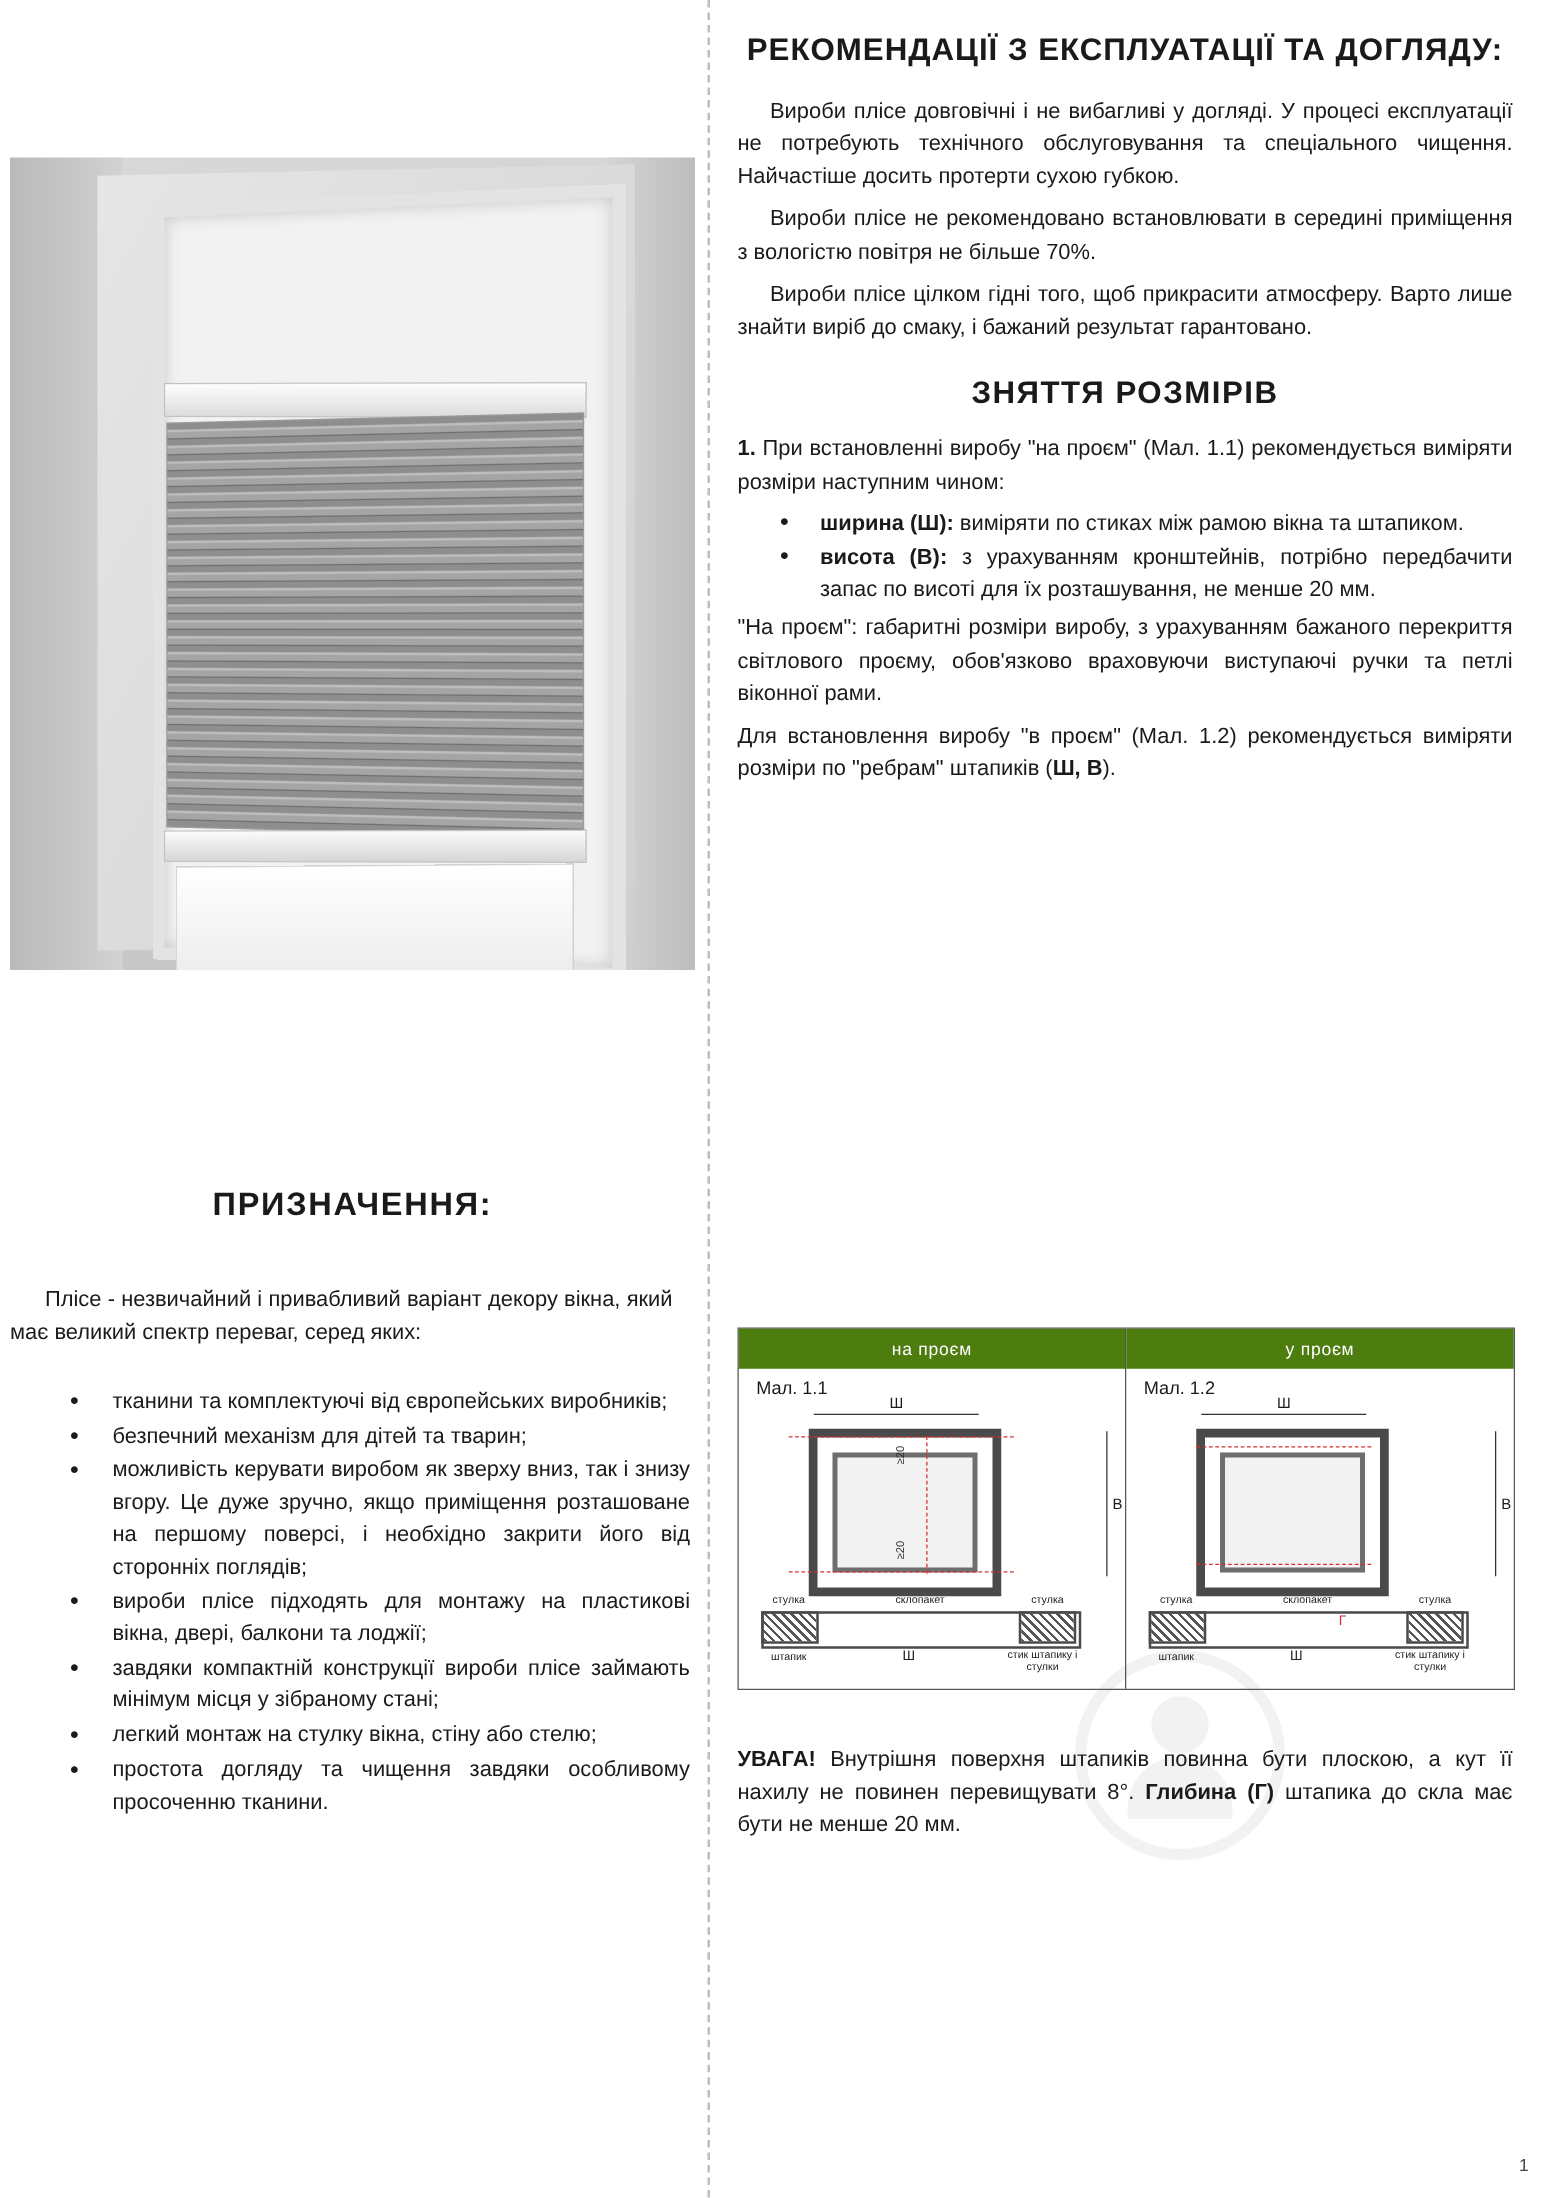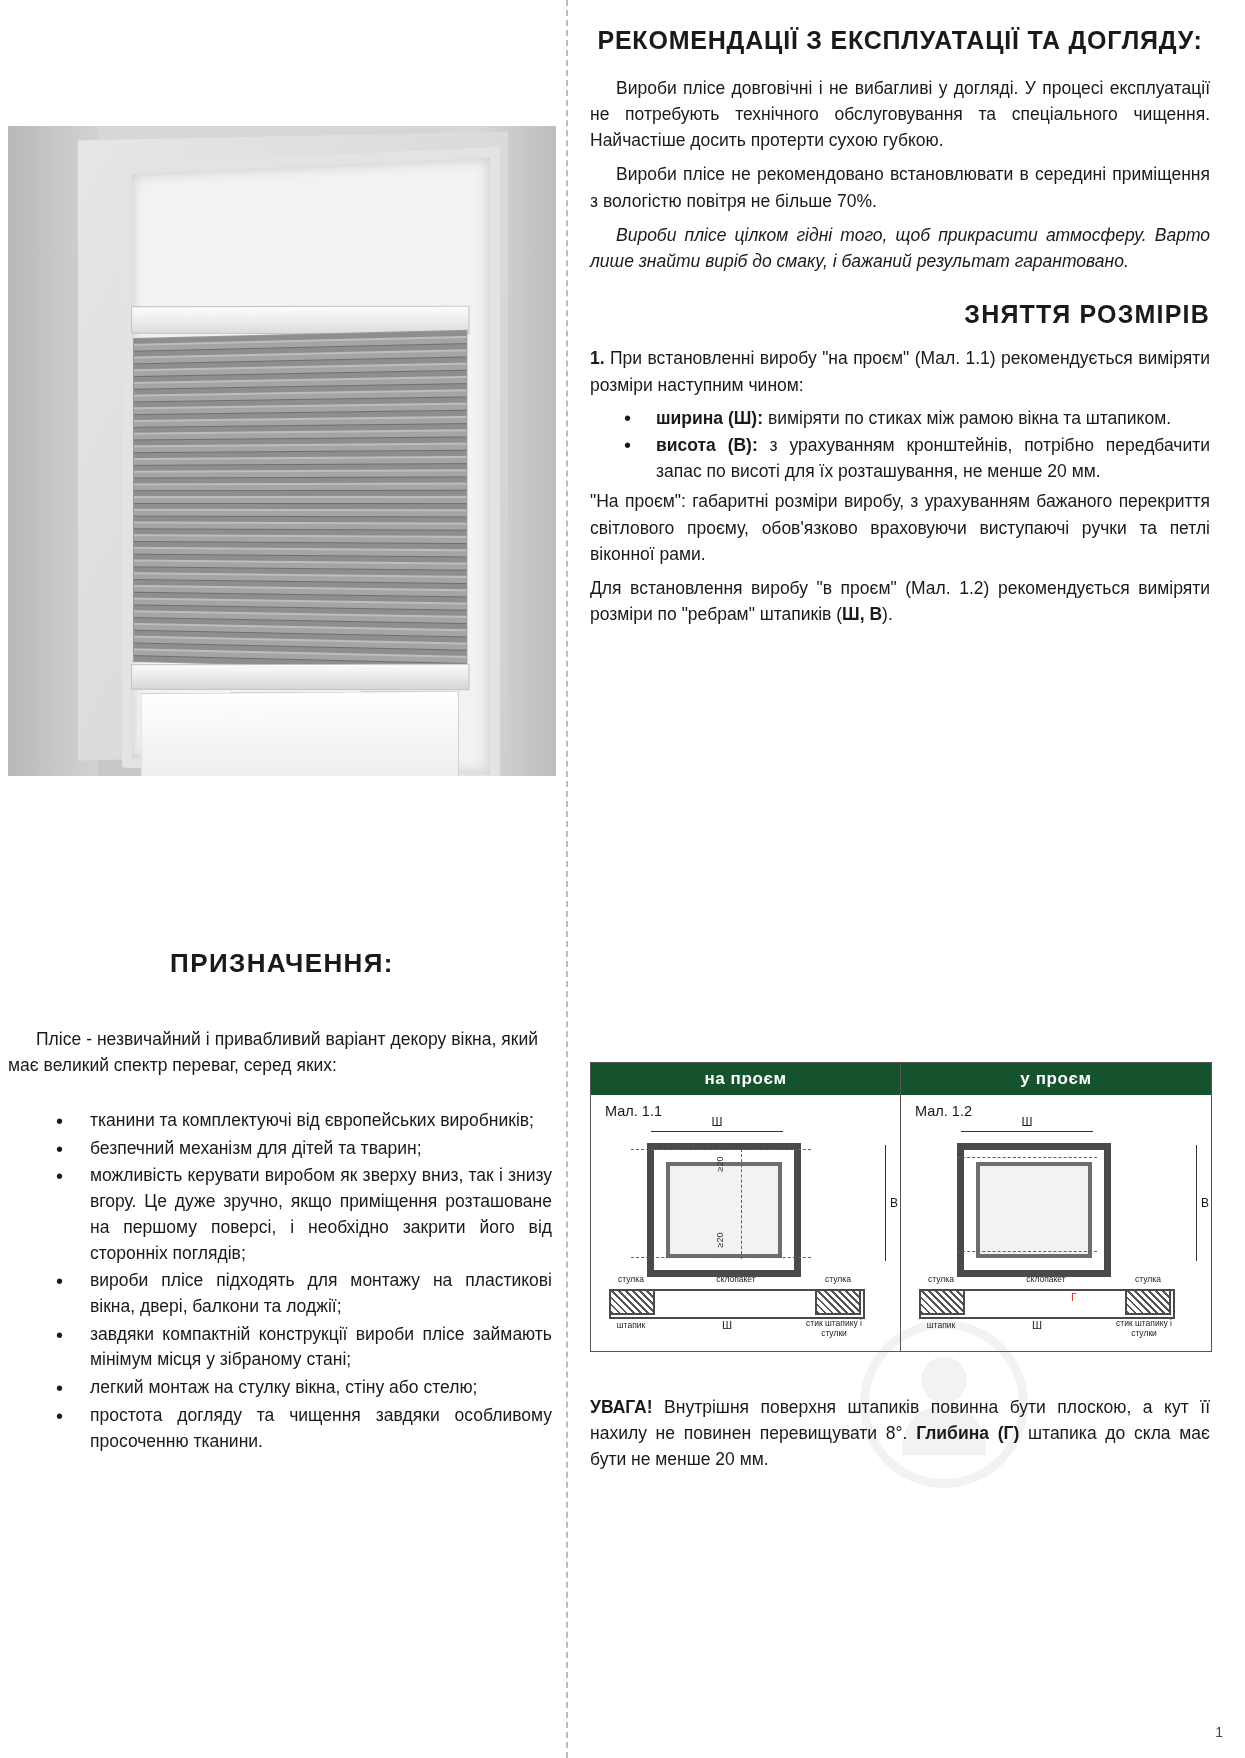--- a/index.html
+++ b/index.html
@@ -231,24 +231,24 @@
     letter-spacing: 0.8px;
     line-height: 1.3;
   }
   .para {
     font-size: 17.5px;
     line-height: 1.5;
     text-align: justify;
     margin: 0 0 8px 0;
   }
   .indent { text-indent: 26px; }
-  .italic { font-style: italic; }
+  .italic { }
   .sub-head {
     margin: 26px 0 16px 0;
-    text-align: right;
+    text-align: center;
     font-size: 25px;
     font-weight: bold;
     letter-spacing: 1.2px;
   }
   .meas-list {
     margin: 4px 0 4px 0;
     padding: 0;
     list-style: none;
     font-size: 17.5px;
     line-height: 1.48;
@@ -279,24 +279,24 @@
     display: flex;
   }
   .dg-half {
     width: 50%;
     box-sizing: border-box;
     position: relative;
   }
   .dg-half.left-half { border-right: 1px solid #555; }
   .dg-head {
     height: 32px;
-    background: #14532d;
+    background: #4d7c0f;
     color: #fff;
-    font-size: 17px;
-    font-weight: bold;
+    font-size: 14px;
+    font-weight: normal;
     display: flex;
     align-items: center;
     justify-content: center;
     letter-spacing: 0.6px;
   }
   .dg-caption {
     position: absolute;
     left: 14px;
     top: 40px;
     font-size: 14.5px;

